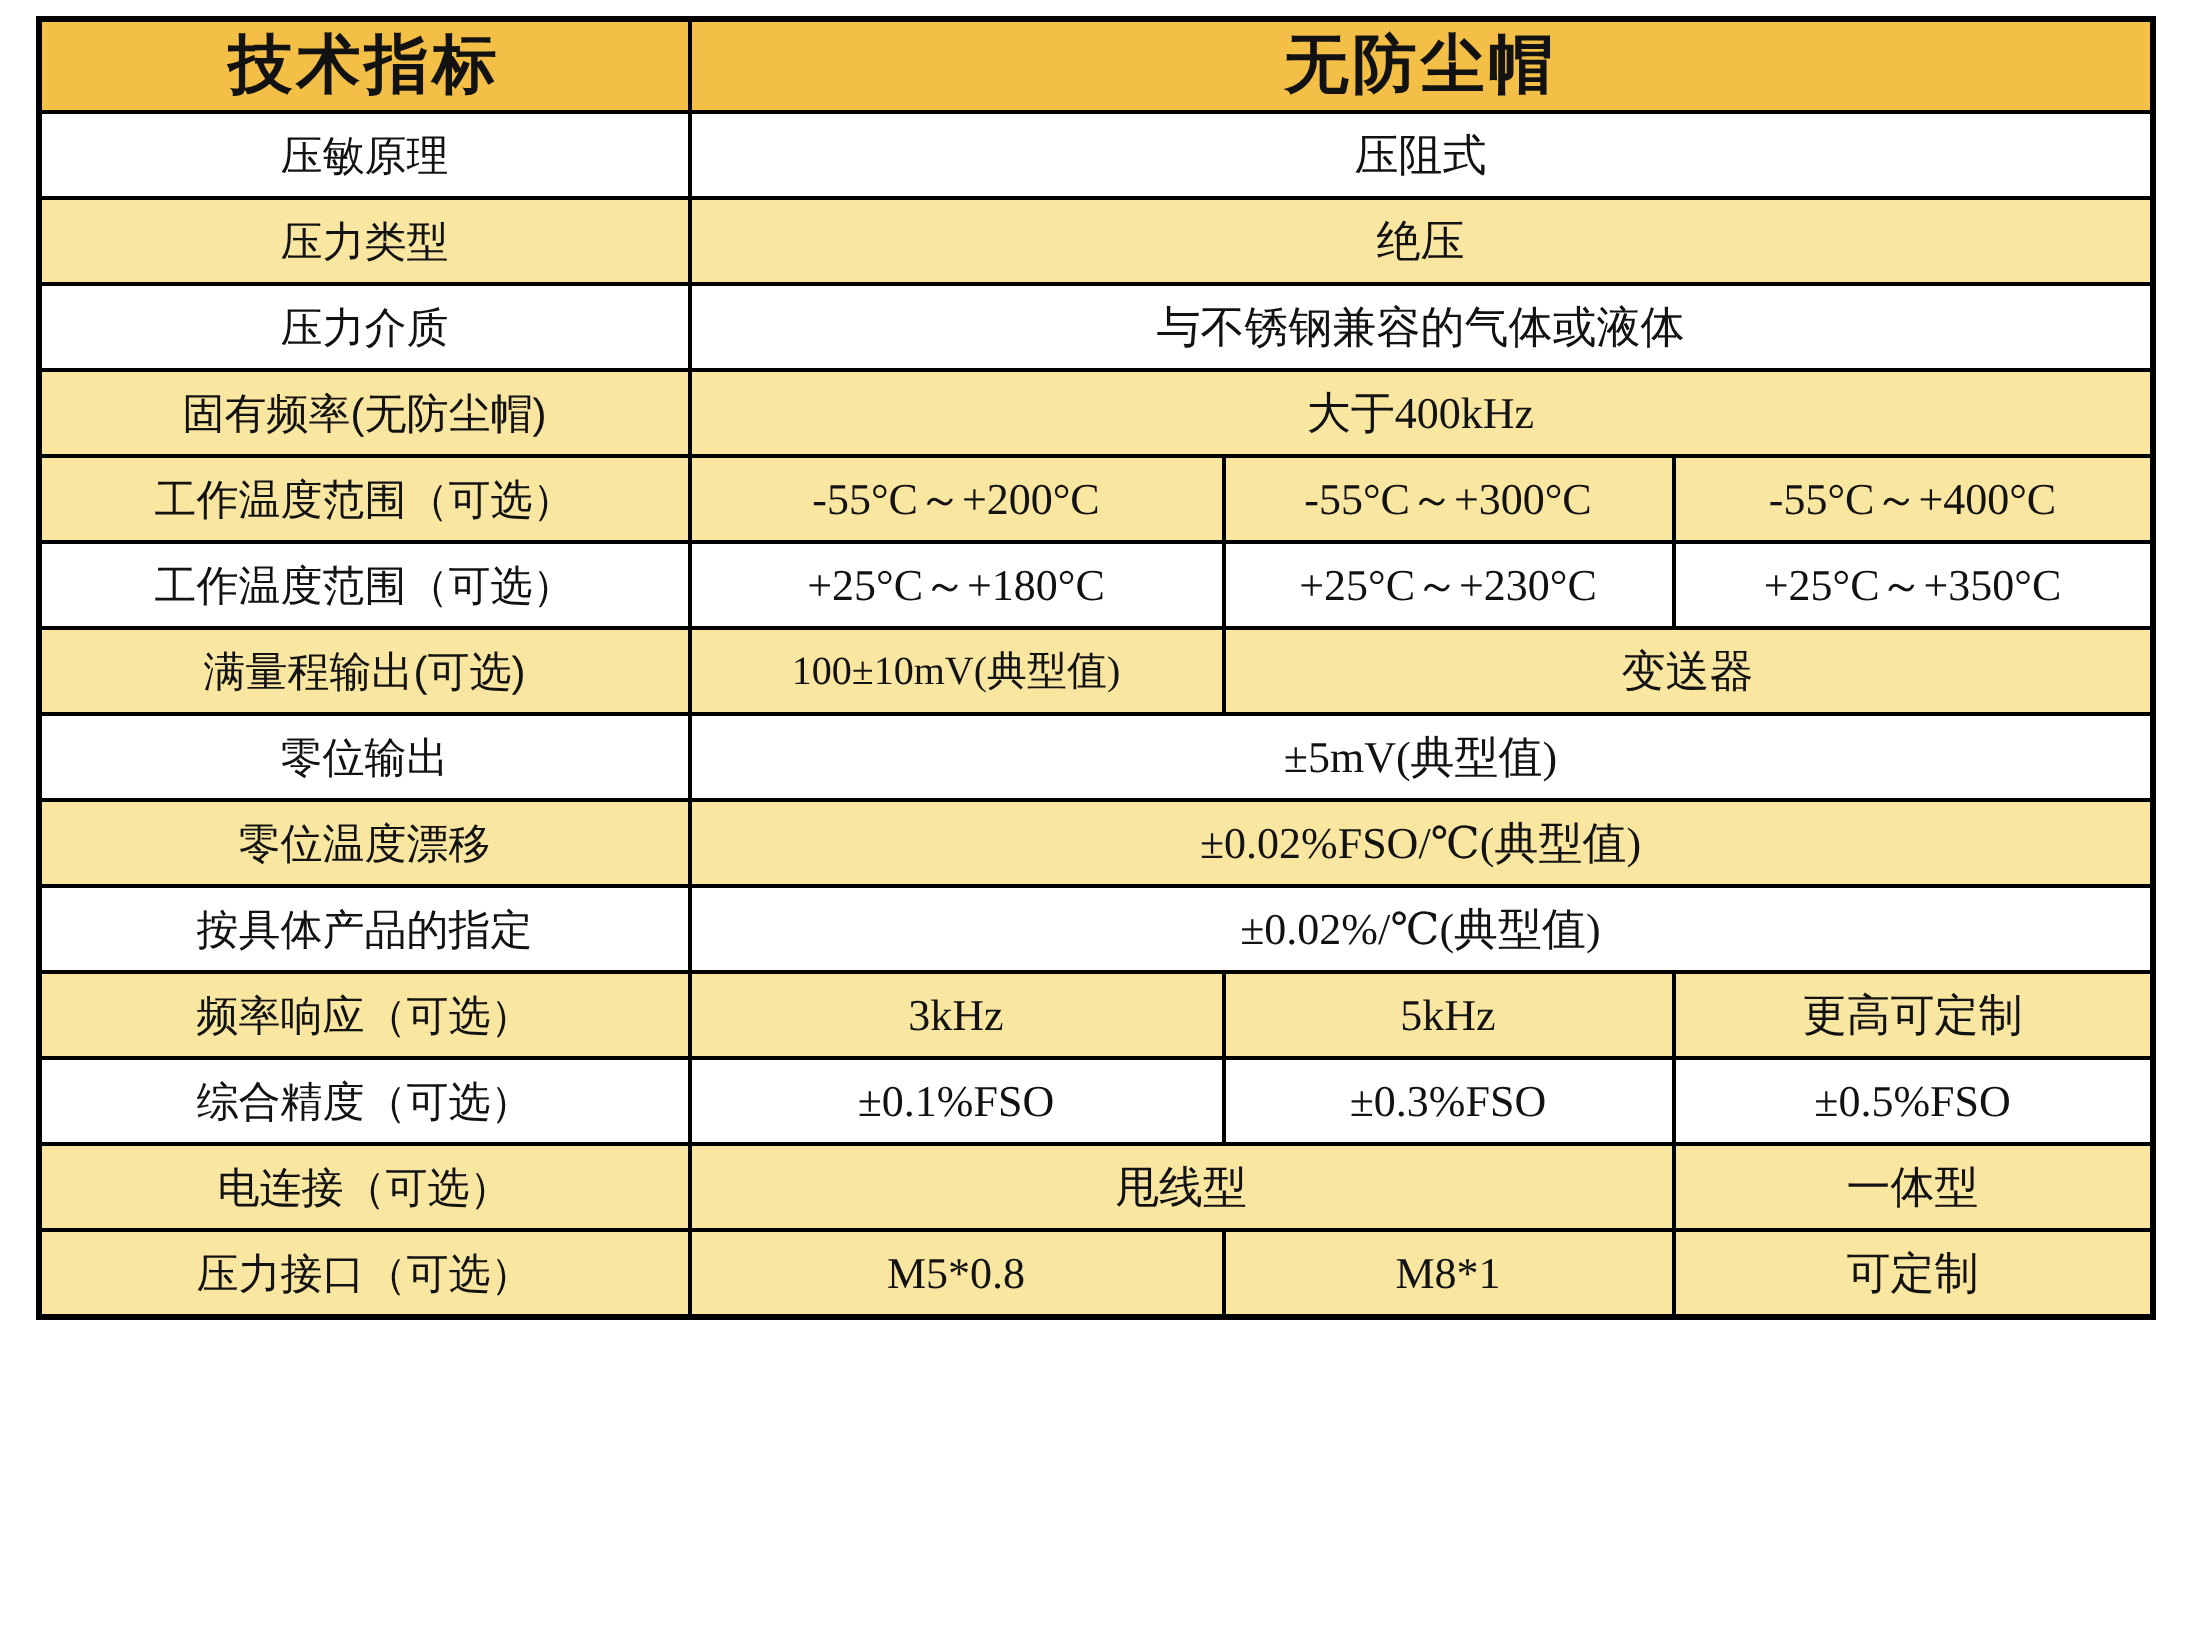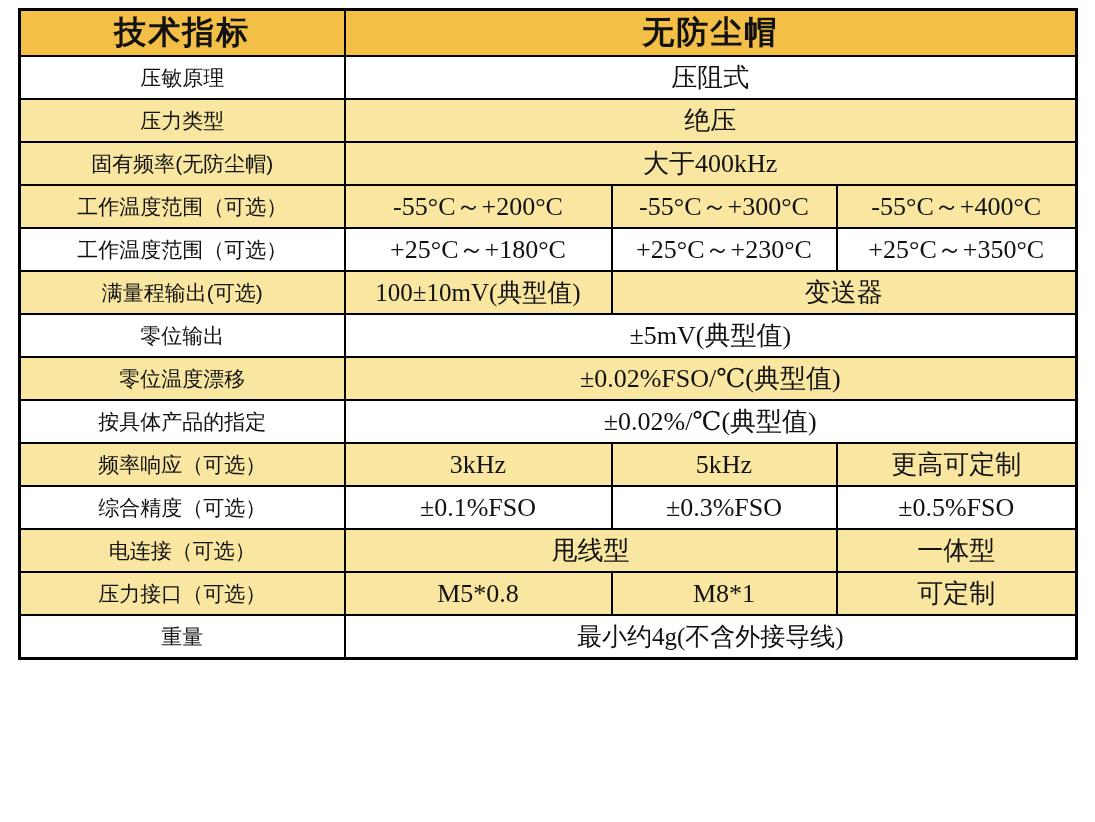--- a/index.html
+++ b/index.html
@@ -41,25 +41,25 @@
     font-family: "Liberation Sans", "DejaVu Sans", sans-serif;
     letter-spacing: 2px;
   }
   tr.band td { background: #f9e6a1; margin-top: 24px; }
   tr.plain td { background: #ffffff; }
   td.label-cell {
     font-size: 21px;
     font-family: "Liberation Sans", "DejaVu Sans", sans-serif;
   }
   td.value-cell {
-    font-size: 26px;
+    font-size: 22px;
     font-family: "Liberation Serif", "DejaVu Serif", serif;
   }
   td.value-cell.small {
-    font-size: 25px;
+    font-size: 20px;
   }
 </style>
 </head>
 <body>
 
 <div class="page">
   <table class="spec-table">
     <colgroup>
       <col style="width:325px">
       <col style="width:267px">
@@ -73,20 +73,24 @@
       </tr>
     </thead>
     <tbody>
         <tr class="plain">
           <td class="label-cell">压敏原理</td>
           <td class="value-cell" colspan="3">压阻式</td>
         </tr>
         <tr class="band">
           <td class="label-cell">压力类型</td>
           <td class="value-cell" colspan="3">绝压</td>
+        </tr>
+        <tr class="plain">
+          <td class="label-cell">压力介质</td>
+          <td class="value-cell" colspan="3">与不锈钢兼容的气体或液体</td>
         </tr>
         <tr class="band">
           <td class="label-cell">固有频率(无防尘帽)</td>
           <td class="value-cell" colspan="3">大于400kHz</td>
         </tr>
         <tr class="band">
           <td class="label-cell">工作温度范围（可选）</td>
           <td class="value-cell" colspan="1">-55°C～+200°C</td>
           <td class="value-cell" colspan="1">-55°C～+300°C</td>
           <td class="value-cell" colspan="1">-55°C～+400°C</td>
@@ -130,19 +134,15 @@
           <td class="label-cell">电连接（可选）</td>
           <td class="value-cell" colspan="2">甩线型</td>
           <td class="value-cell" colspan="1">一体型</td>
         </tr>
         <tr class="band">
           <td class="label-cell">压力接口（可选）</td>
           <td class="value-cell" colspan="1">M5*0.8</td>
           <td class="value-cell" colspan="1">M8*1</td>
           <td class="value-cell" colspan="1">可定制</td>
         </tr>
-        <tr class="plain">
-          <td class="label-cell">重量</td>
-          <td class="value-cell small" colspan="3">最小约4g(不含外接导线)</td>
-        </tr>
       </tbody>
   </table>
 </div>
 
 </body></html>

